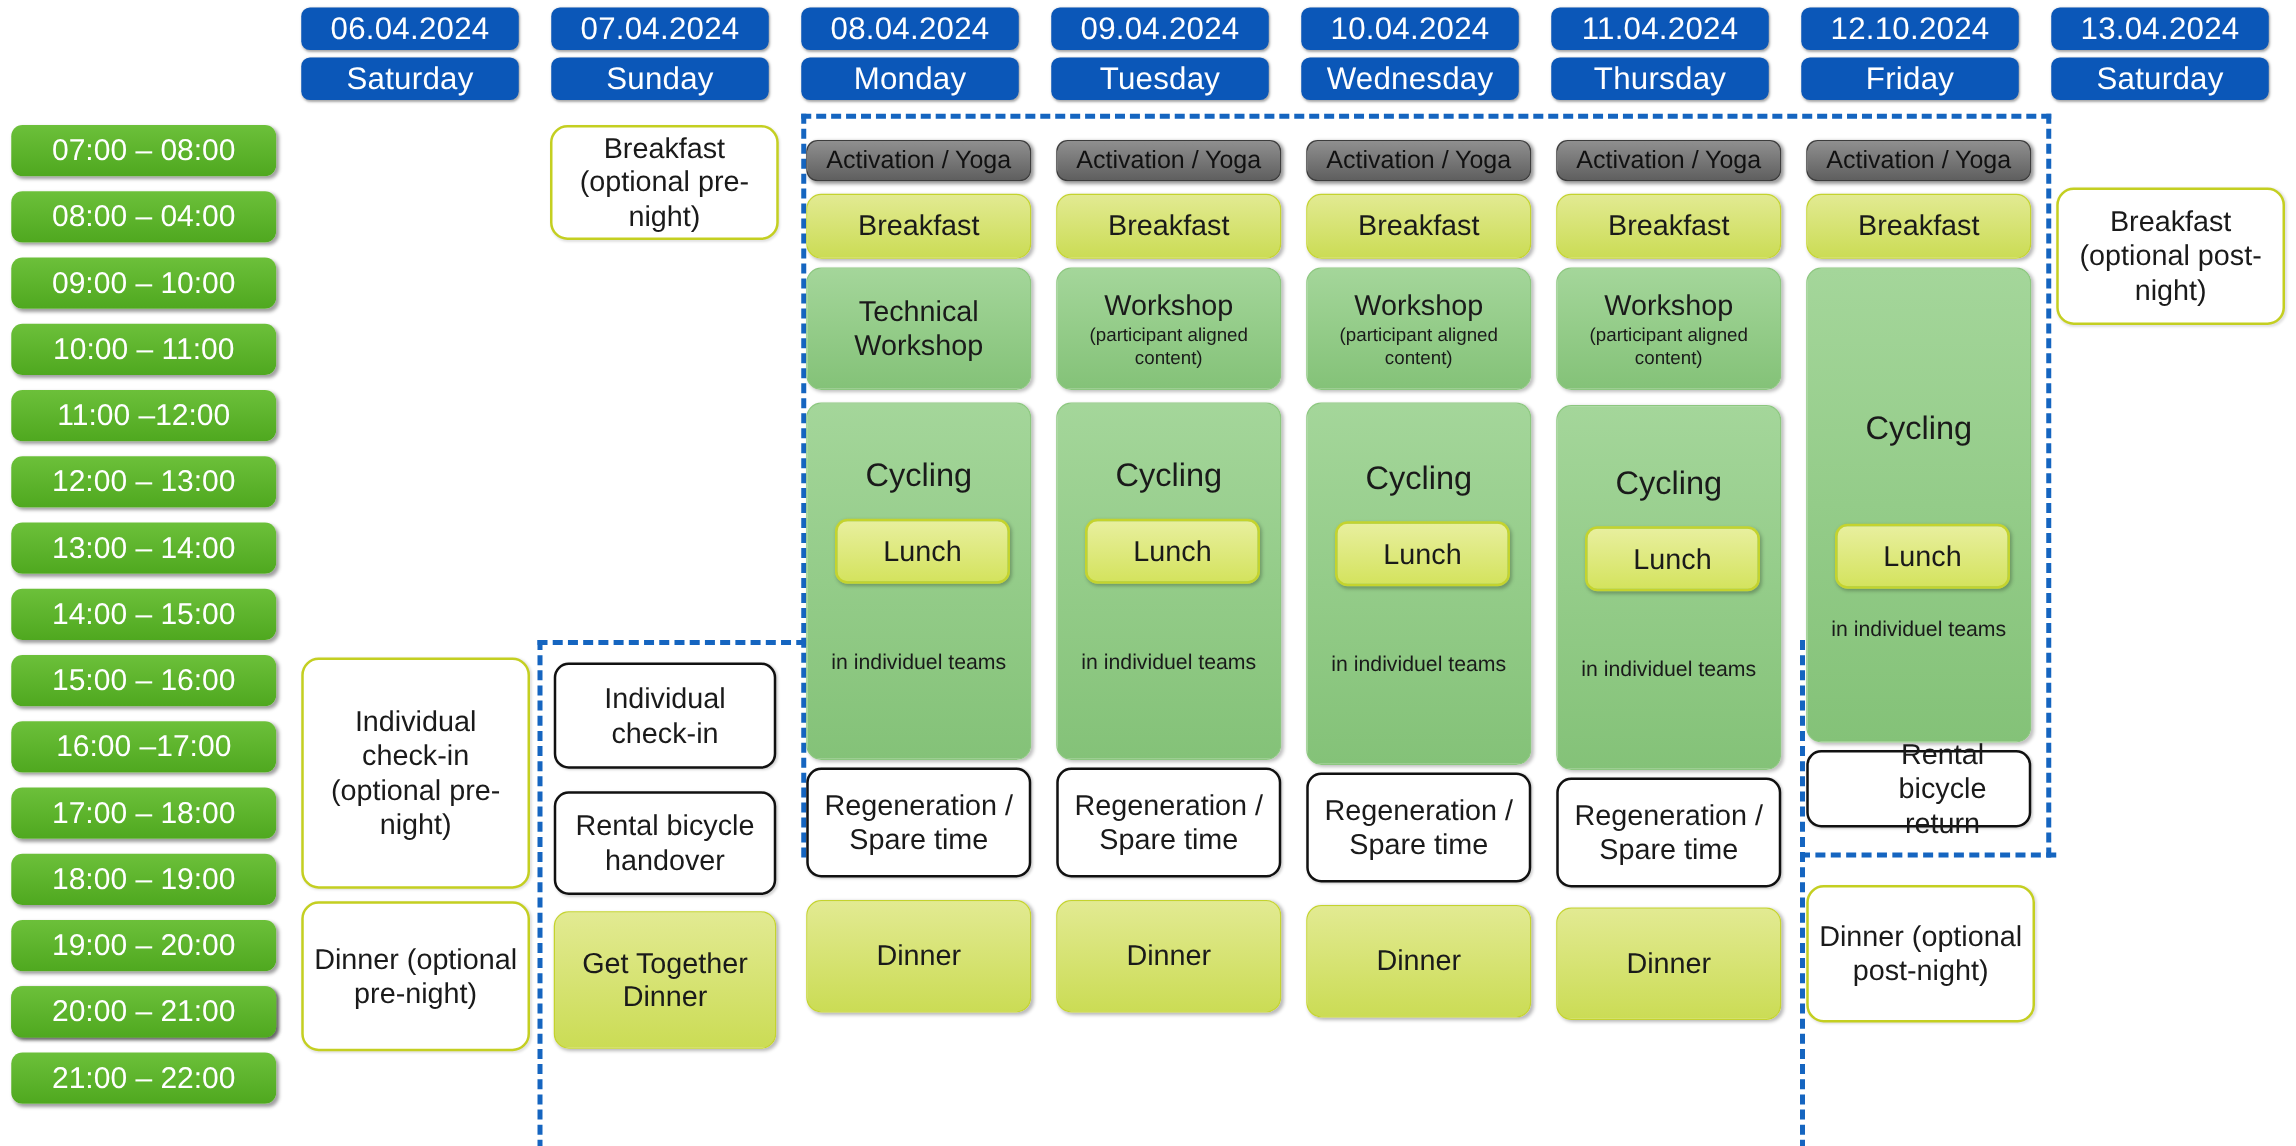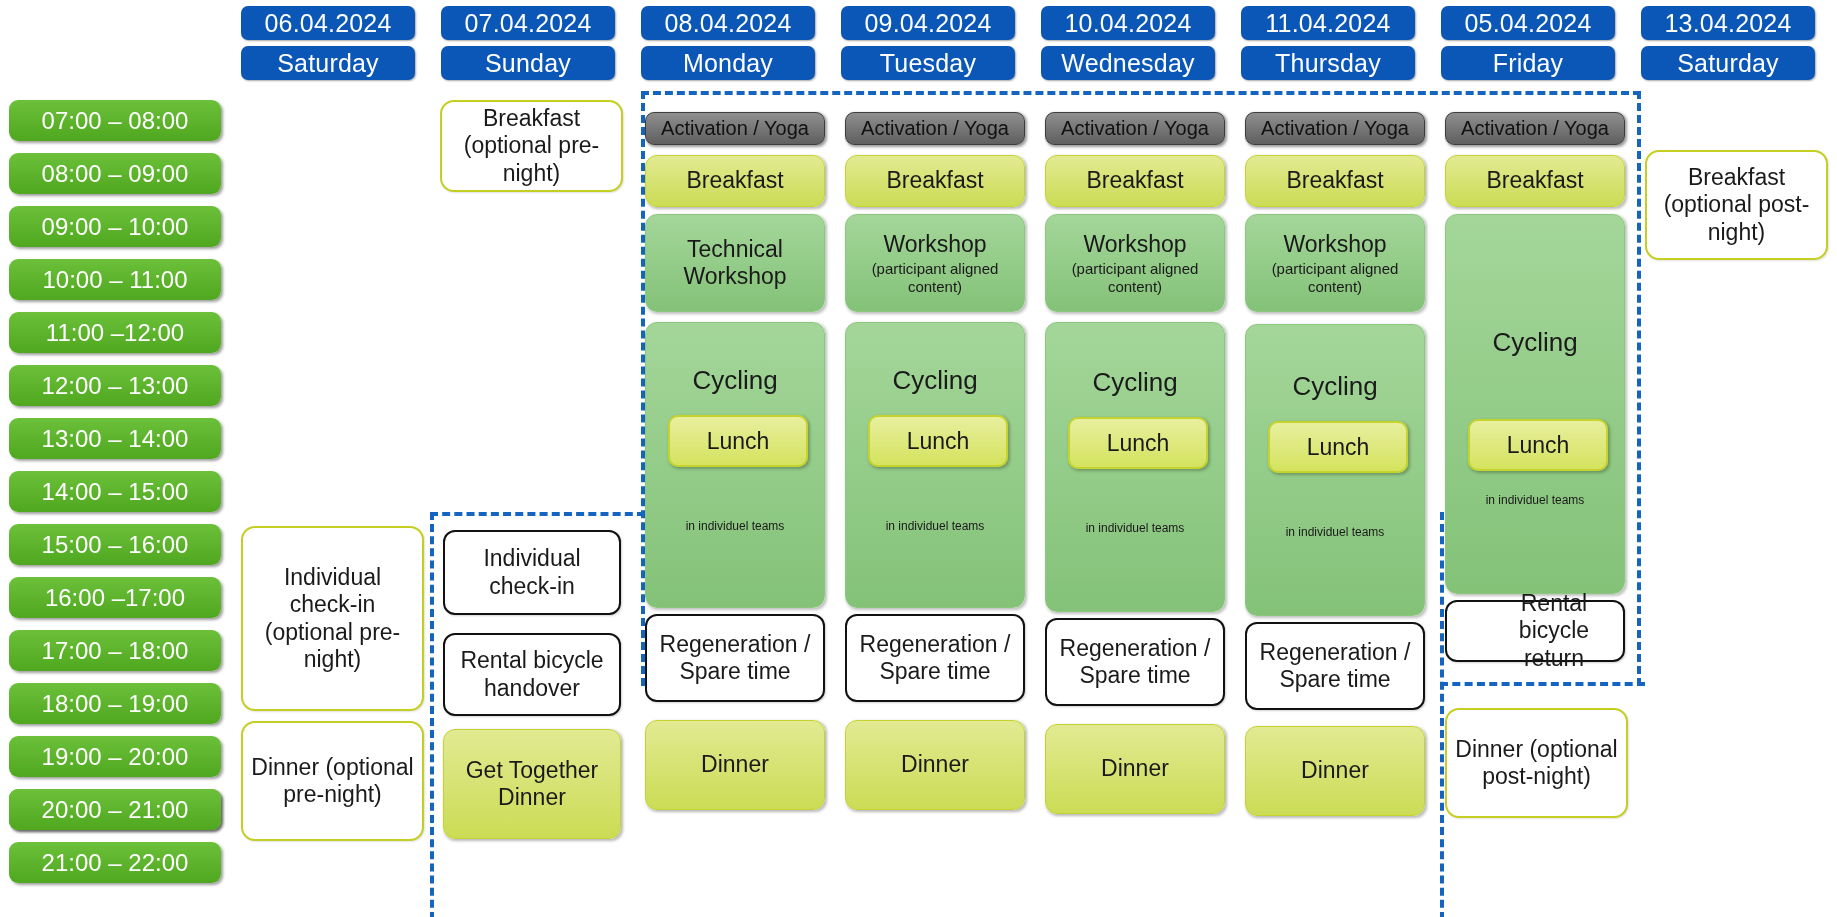--- a/index.html
+++ b/index.html
@@ -136,21 +136,21 @@
     position: absolute;
     left: 0; right: 0;
     text-align: center;
     font-size: 26px;
     color: #1a1a1a;
   }
   .cycling .cyc-note {
     position: absolute;
     left: 0; right: 0;
     text-align: center;
-    font-size: 12px;
+    font-size: 17px;
     color: #1a1a1a;
     line-height: 1.25;
   }
 
   
   .dashed {
     position: absolute;
     border: 4px dashed #1565c0;
     background: transparent;
     pointer-events: none;
@@ -179,28 +179,28 @@
 
   <div class="dayhdr abs" style="left:841px; top:6px; width:174px; height:34px;">09.04.2024</div>
   <div class="dayhdr abs" style="left:841px; top:46px; width:174px; height:34px;">Tuesday</div>
 
   <div class="dayhdr abs" style="left:1041px; top:6px; width:174px; height:34px;">10.04.2024</div>
   <div class="dayhdr abs" style="left:1041px; top:46px; width:174px; height:34px;">Wednesday</div>
 
   <div class="dayhdr abs" style="left:1241px; top:6px; width:174px; height:34px;text-align:center;">11.04.2024</div>
   <div class="dayhdr abs" style="left:1241px; top:46px; width:174px; height:34px;">Thursday</div>
 
-  <div class="dayhdr abs" style="left:1441px; top:6px; width:174px; height:34px;">05.04.2024</div>
+  <div class="dayhdr abs" style="left:1441px; top:6px; width:174px; height:34px;">12.10.2024</div>
   <div class="dayhdr abs" style="left:1441px; top:46px; width:174px; height:34px;">Friday</div>
 
   <div class="dayhdr abs" style="left:1641px; top:6px; width:174px; height:34px;">13.04.2024</div>
   <div class="dayhdr abs" style="left:1641px; top:46px; width:174px; height:34px;">Saturday</div>
 
   <div class="timeslot abs" style="left:9px; top:100px; width:212px; height:41px;">07:00 – 08:00</div>
-  <div class="timeslot abs" style="left:9px; top:153px; width:212px; height:41px;">08:00 – 09:00</div>
+  <div class="timeslot abs" style="left:9px; top:153px; width:212px; height:41px;">08:00 – 04:00</div>
   <div class="timeslot abs" style="left:9px; top:206px; width:212px; height:41px;">09:00 – 10:00</div>
   <div class="timeslot abs" style="left:9px; top:259px; width:212px; height:41px;">10:00 – 11:00</div>
   <div class="timeslot abs" style="left:9px; top:312px; width:212px; height:41px;">11:00 –12:00</div>
   <div class="timeslot abs" style="left:9px; top:365px; width:212px; height:41px;">12:00 – 13:00</div>
   <div class="timeslot abs" style="left:9px; top:418px; width:212px; height:41px;">13:00 – 14:00</div>
   <div class="timeslot abs" style="left:9px; top:471px; width:212px; height:41px;">14:00 – 15:00</div>
   <div class="timeslot abs" style="left:9px; top:524px; width:212px; height:41px;">15:00 – 16:00</div>
   <div class="timeslot abs" style="left:9px; top:577px; width:212px; height:41px;">16:00 –17:00</div>
   <div class="timeslot abs" style="left:9px; top:630px; width:212px; height:41px;">17:00 – 18:00</div>
   <div class="timeslot abs" style="left:9px; top:683px; width:212px; height:41px;">18:00 – 19:00</div>

